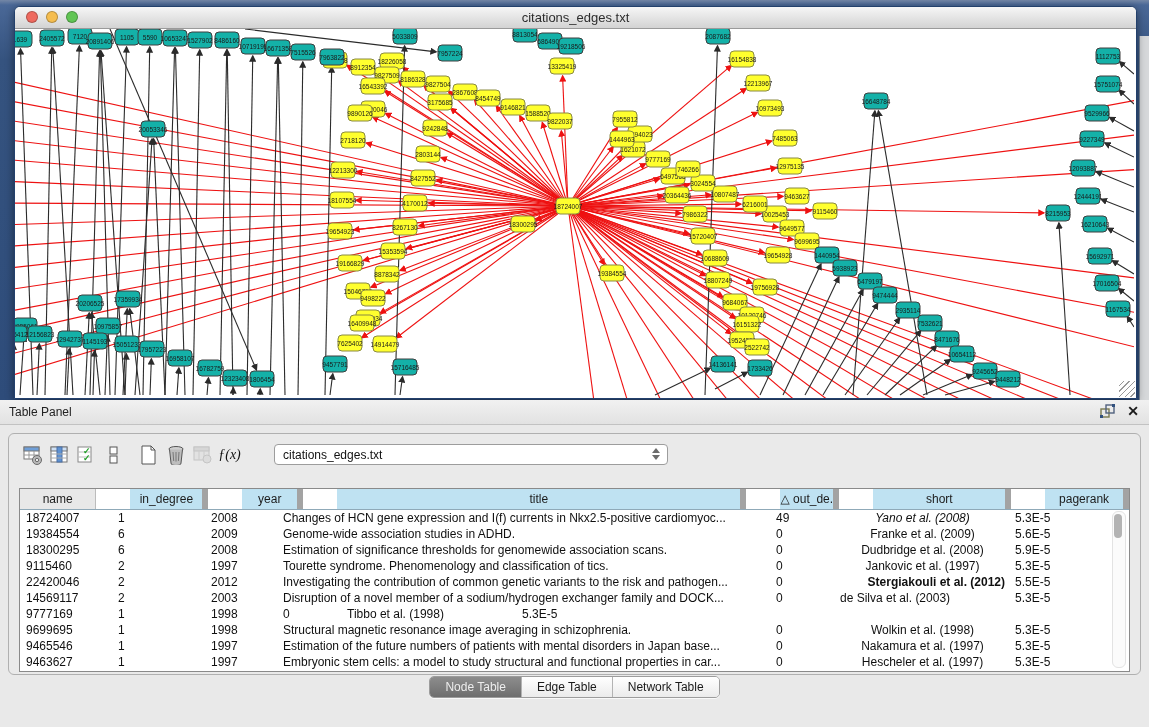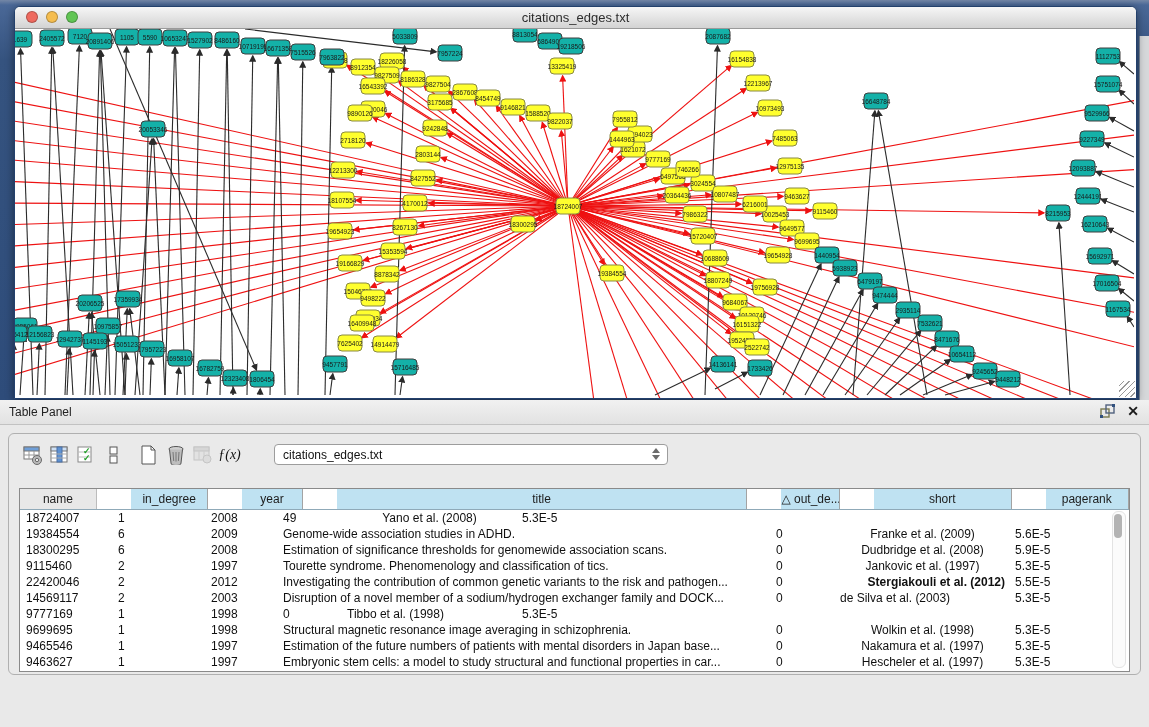--- a/index.html
+++ b/index.html
@@ -43,21 +43,21 @@
         display:flex;align-items:center;padding-left:8px;box-sizing:border-box;}
   .combo .arrows{position:absolute;right:7px;top:3px;display:flex;flex-direction:column;gap:2px;}
   .combo .arrows i{display:block;width:0;height:0;border-left:4px solid transparent;border-right:4px solid transparent;}
   .arr-up{border-bottom:5px solid #6c6c6c;}
   .arr-dn{border-top:5px solid #6c6c6c;}
 
   .tablewrap{position:absolute;left:10px;right:10px;top:54px;bottom:2px;background:#fff;
         border:1px solid #8a8a8a;overflow:hidden;}
   .thead{display:flex;height:20px;border-bottom:1px solid #8fa9b8;gap:34px;}
   .th{box-sizing:border-box;font-size:12px;color:#1c1c1c;text-align:center;line-height:20px;
-        border-right:1px solid #a3a3a3;background:#bfe2f2;overflow:hidden;white-space:nowrap;}
+        border-right:6px solid #a3a3a3;background:#bfe2f2;overflow:hidden;white-space:nowrap;}
   .th.gray{background:#e8e8e8;border-right:1px solid #bcbcbc;}
   .trow{display:flex;height:16px;}
   .td{box-sizing:border-box;font-size:12px;color:#101010;line-height:16px;white-space:nowrap;
         overflow:hidden;padding:0 0 0 6px;}
   .vscroll{position:absolute;top:22px;right:3px;bottom:3px;width:12px;background:#fbfbfb;
         border:1px solid #e3e3e3;border-radius:6px;}
   .vthumb{position:absolute;top:2px;left:1px;width:8px;height:24px;background:#b3b3b3;border-radius:5px;}
 
   .tabs{position:absolute;left:0;right:0;top:276px;display:flex;justify-content:center;}
   .seg{display:flex;border:1px solid #9c9c9c;border-radius:5px;overflow:hidden;
@@ -894,22 +894,23 @@
             <div class="th" style="width: 493px;">title</div>
             <div class="th" style="width: 70px;">△ out_de...</div>
             <div class="th" style="width: 165px;">short</div>
             <div class="th" style="width: 100px;">pagerank</div>
           </div>
         <div id="tbody">
             <div class="trow">
               <div class="td" style="width: 92px;">18724007</div>
               <div class="td" style="width: 93px;">1</div>
               <div class="td" style="width: 72px;">2008</div>
+              <div class="td" style="width: 493px;">Changes of HCN gene expression and I(f) currents in Nkx2.5-positive cardiomyoc...</div>
               <div class="td" style="width: 70px;">49</div>
-              <div class="td" style="width: 165px; text-align: center; padding-left: 0px;">Yano et al. (2008)</div>
+              <div class="td" style="width: 165px; text-align: center; padding-left: 0px; font-style: italic;">Yano et al. (2008)</div>
               <div class="td" style="width: 100px; padding-left: 10px;">5.3E-5</div>
             </div>
             <div class="trow">
               <div class="td" style="width: 92px;">19384554</div>
               <div class="td" style="width: 93px;">6</div>
               <div class="td" style="width: 72px;">2009</div>
               <div class="td" style="width: 493px;">Genome-wide association studies in ADHD.</div>
               <div class="td" style="width: 70px;">0</div>
               <div class="td" style="width: 165px; text-align: center; padding-left: 0px;">Franke et al. (2009)</div>
               <div class="td" style="width: 100px; padding-left: 10px;">5.6E-5</div>
@@ -985,15 +986,22 @@
               <div class="td" style="width: 165px; text-align: center; padding-left: 0px;">Hescheler et al. (1997)</div>
               <div class="td" style="width: 100px; padding-left: 10px;">5.3E-5</div>
             </div>
           </div>
         <div class="vscroll">
           <div class="vthumb"></div>
         </div>
       </div>
     </div>
 
+    <div class="tabs">
+      <div class="seg" id="segtabs">
+          <button class="sel">Node Table</button>
+          <button class="">Edge Table</button>
+          <button class="">Network Table</button>
+        </div>
+    </div>
 
   </div>
 </div>
 
 </body></html>

